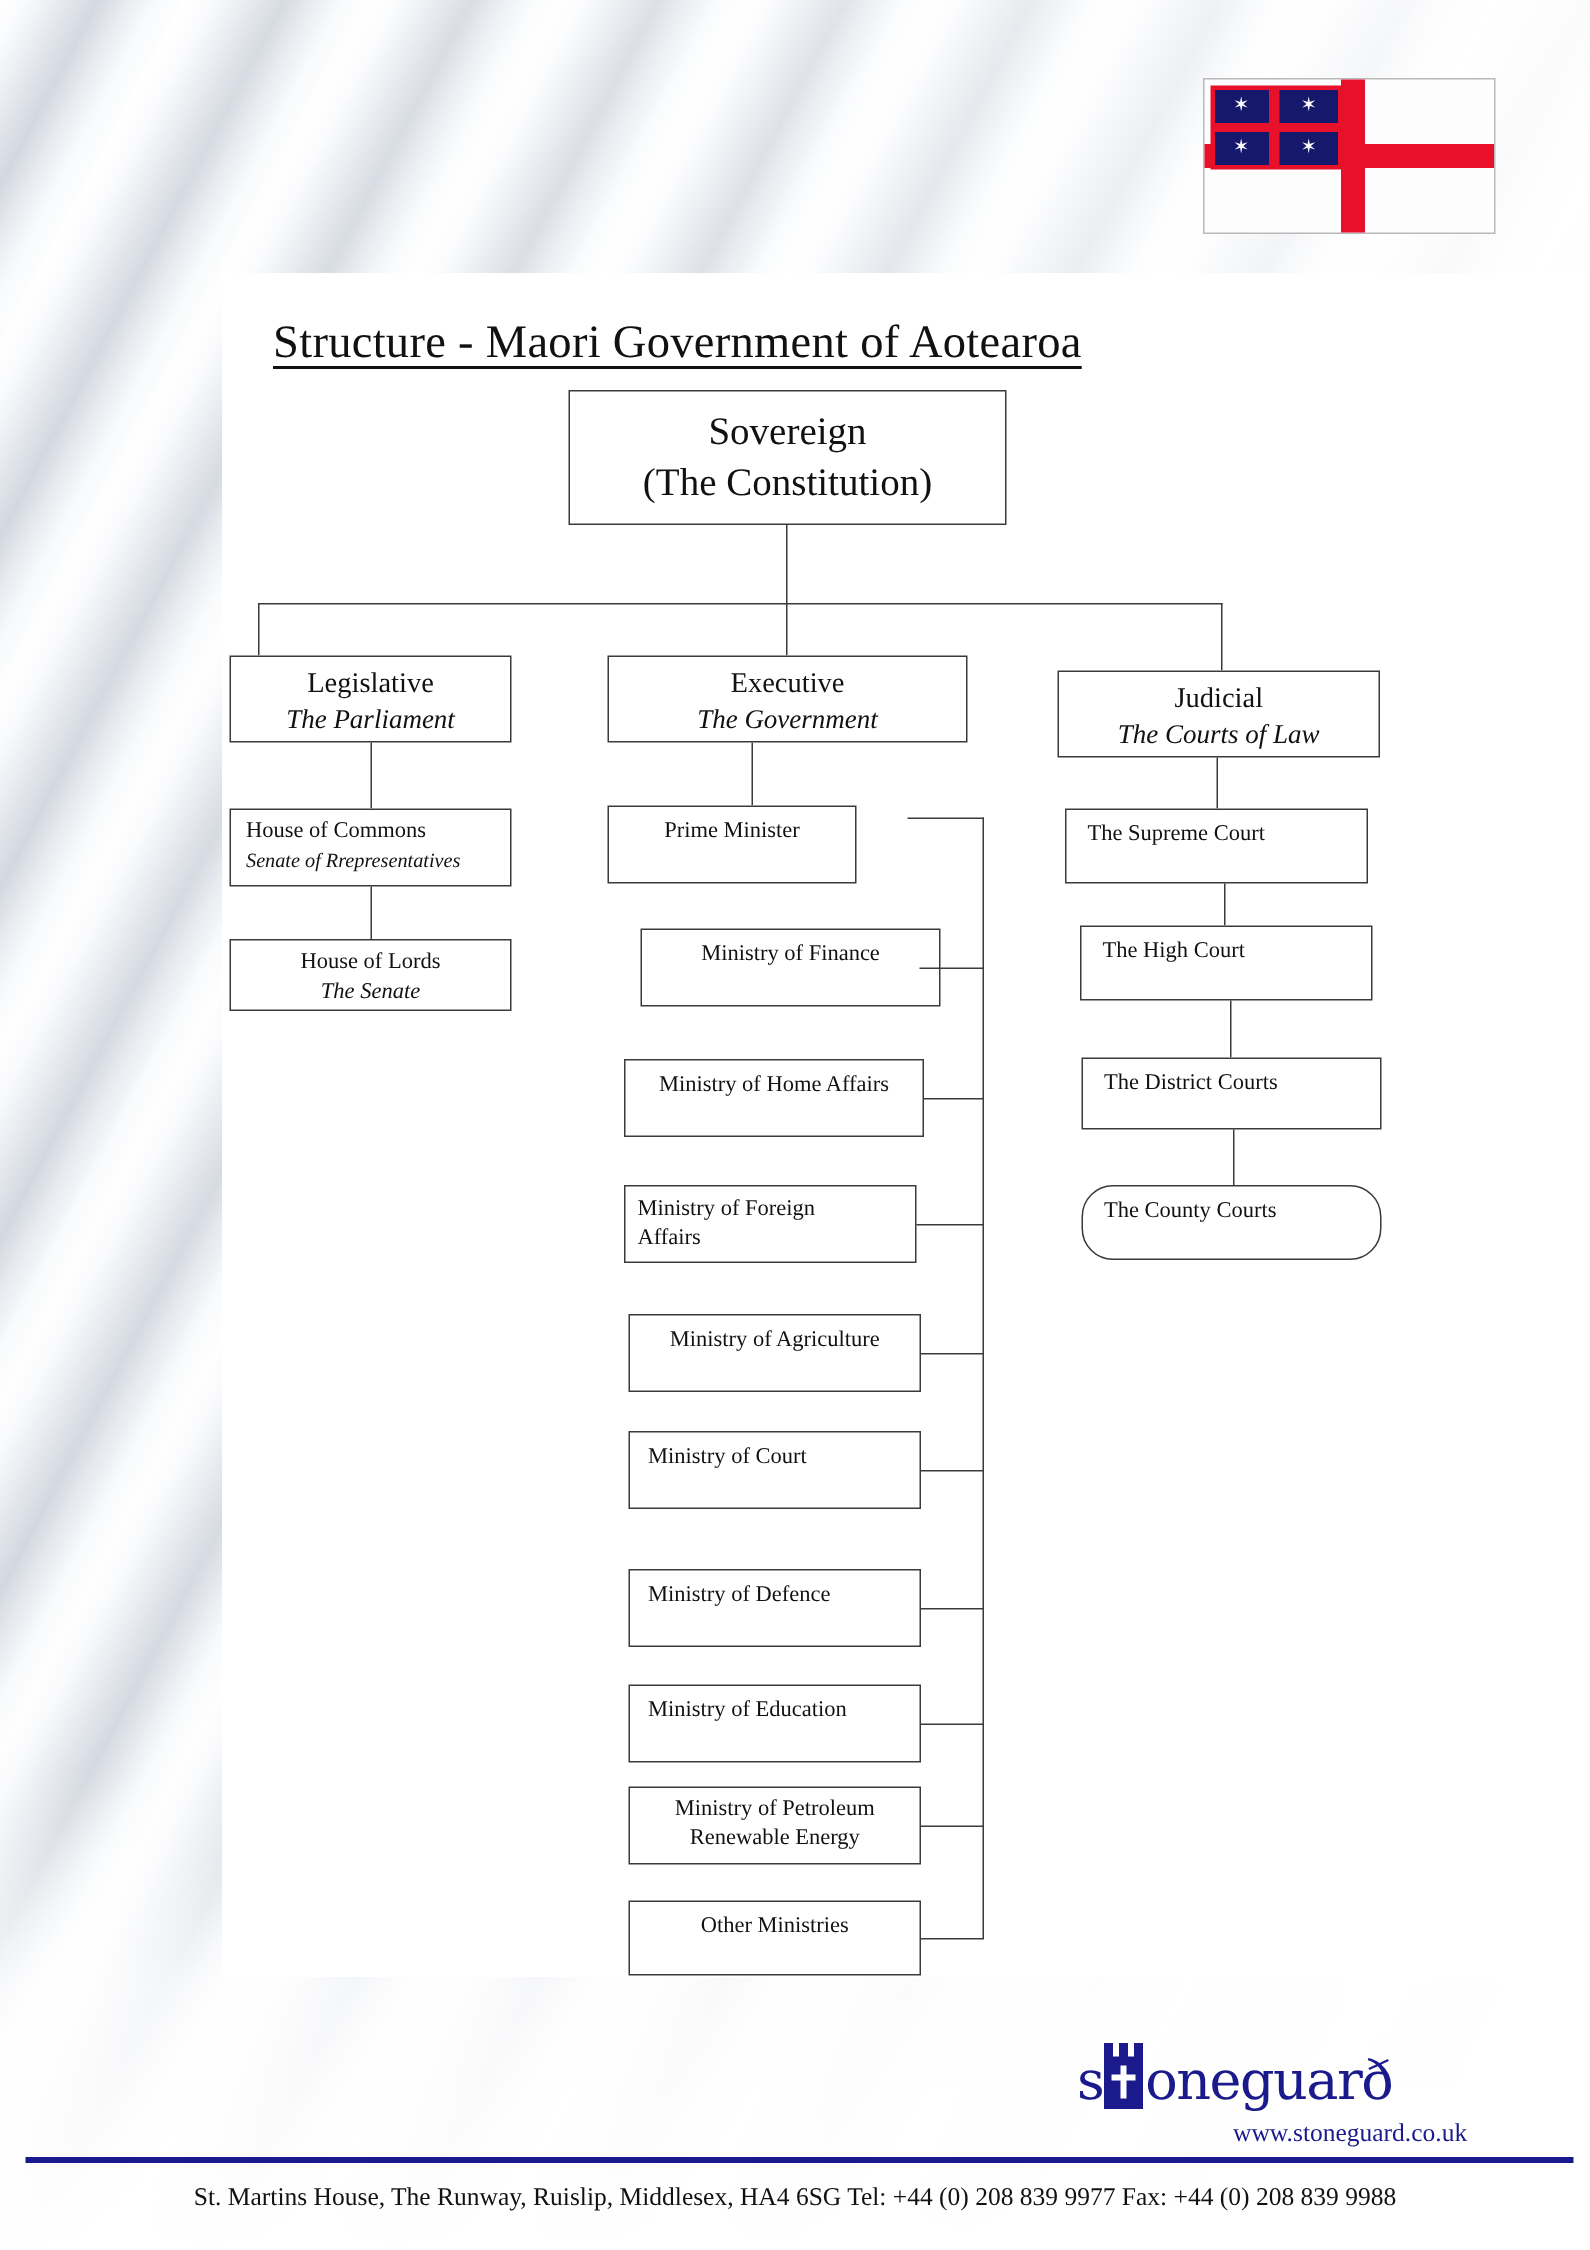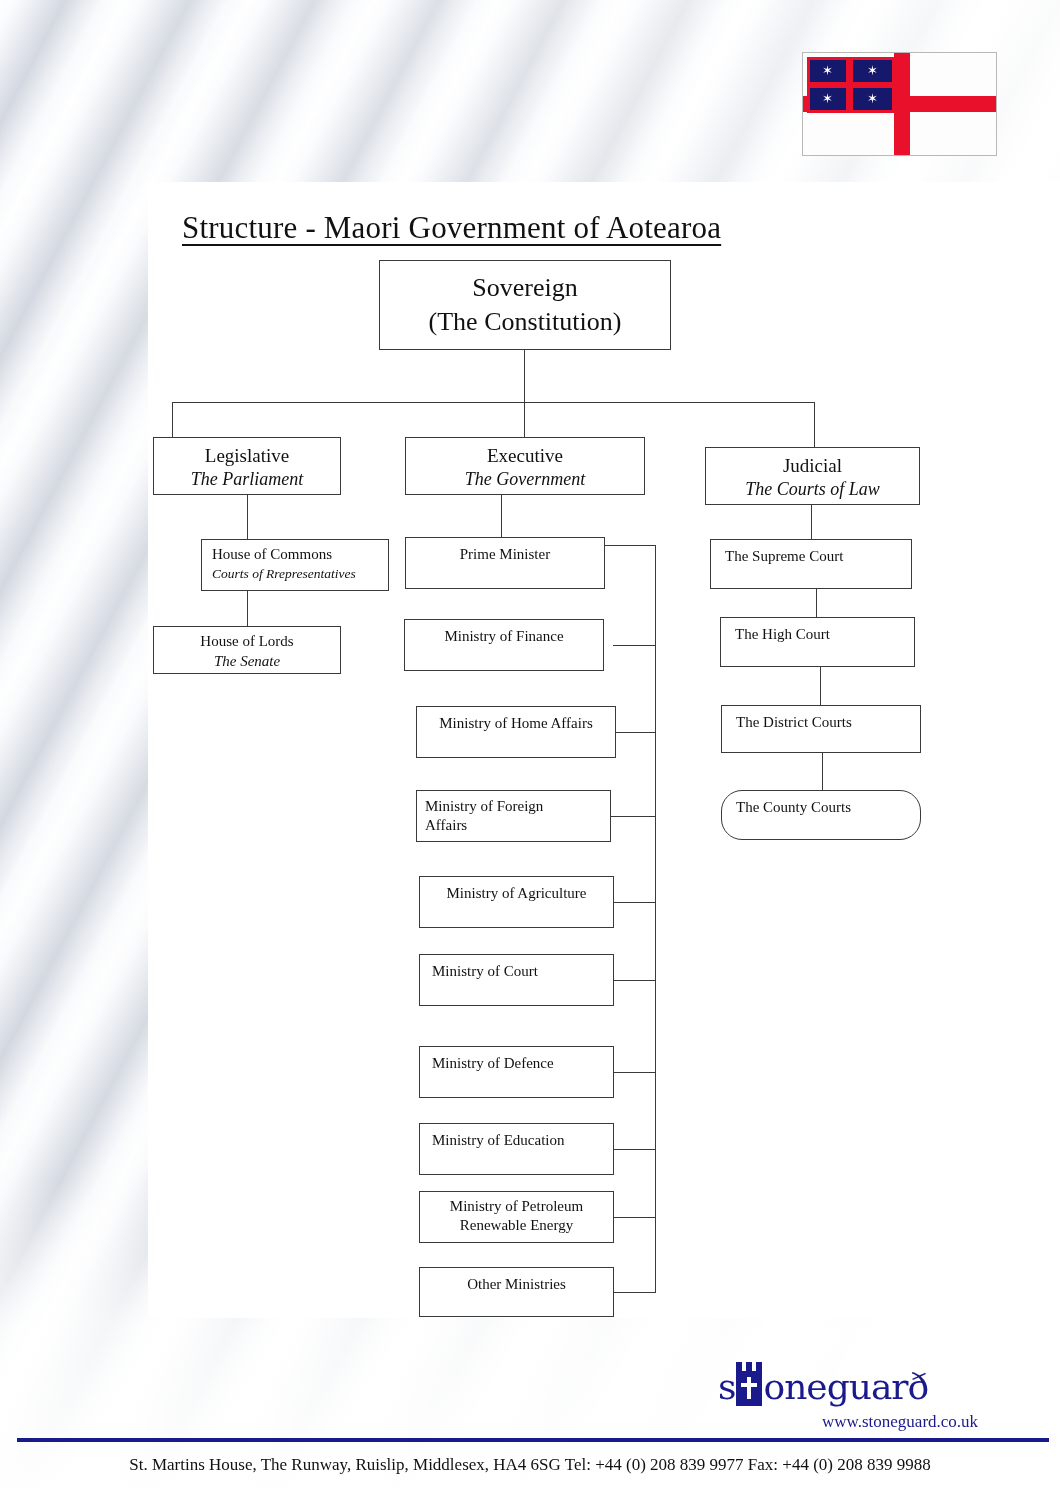--- a/index.html
+++ b/index.html
@@ -101,29 +101,29 @@
 
   
   .branch{text-align:center;font-size:19px;padding-top:6px;line-height:1.28;}
   #n-legislative{left:5px;top:255px;width:188px;height:58px;}
   #n-executive{left:257px;top:255px;width:240px;height:58px;}
   #n-judicial{left:557px;top:265px;width:215px;height:58px;}
   .branch .ln.it{font-size:18px;}
 
   
   .leaf{font-size:15px;line-height:1.30;}
-  #n-commons{left:5px;top:357px;width:188px;height:52px;text-align:left;padding:5px 0 0 10px;margin-left:48px;}
+  #n-commons{left:5px;top:357px;width:188px;height:52px;text-align:left;padding:5px 0 0 10px;}
   #n-commons .ln.it{font-size:13.5px;}
   #n-lords{left:5px;top:444px;width:188px;height:48px;text-align:center;padding-top:5px;}
   #n-lords .ln.it{font-size:15px;}
 
   
   .min{font-size:15px;text-align:center;padding-top:8px;}
-  #n-pm{left:257px;top:355px;width:200px;height:52px;}
-  #n-fin{left:256px;top:437px;width:200px;height:52px;}
+  #n-pm{left:257px;top:355px;width:166px;height:52px;}
+  #n-fin{left:279px;top:437px;width:200px;height:52px;}
   #n-home{left:268px;top:524px;width:200px;height:52px;}
   #n-foreign{left:268px;top:608px;width:195px;height:52px;text-align:left;padding:6px 0 0 8px;line-height:1.26;}
   #n-agri{left:271px;top:694px;width:195px;height:52px;}
   #n-health{left:271px;top:772px;width:195px;height:52px;text-align:left;padding:8px 0 0 12px;}
   #n-def{left:271px;top:864px;width:195px;height:52px;text-align:left;padding:8px 0 0 12px;}
   #n-edu{left:271px;top:941px;width:195px;height:52px;text-align:left;padding:8px 0 0 12px;}
   #n-pet{left:271px;top:1009px;width:195px;height:52px;text-align:center;padding-top:5px;line-height:1.26;}
   #n-other{left:271px;top:1085px;width:195px;height:50px;}
 
   
@@ -219,21 +219,21 @@
     </div>
 
     <div class="node branch" id="n-judicial">
       <span class="ln">Judicial</span>
       <span class="ln it">The Courts of Law</span>
     </div>
 
     <div class="ln-v" style="left:99px;top:313px;height:44px;"></div>
     <div class="node leaf" id="n-commons">
       <span class="ln">House of Commons</span>
-      <span class="ln it">Courts of Rrepresentatives</span>
+      <span class="ln it">Senate of Rrepresentatives</span>
     </div>
     <div class="ln-v" style="left:99px;top:409px;height:35px;"></div>
     <div class="node leaf" id="n-lords">
       <span class="ln">House of Lords</span>
       <span class="ln it">The Senate</span>
     </div>
 
     <div class="ln-v" style="left:353px;top:313px;height:42px;"></div>
 
     <div class="ln-v" style="left:507px;top:363px;height:747px;"></div>

